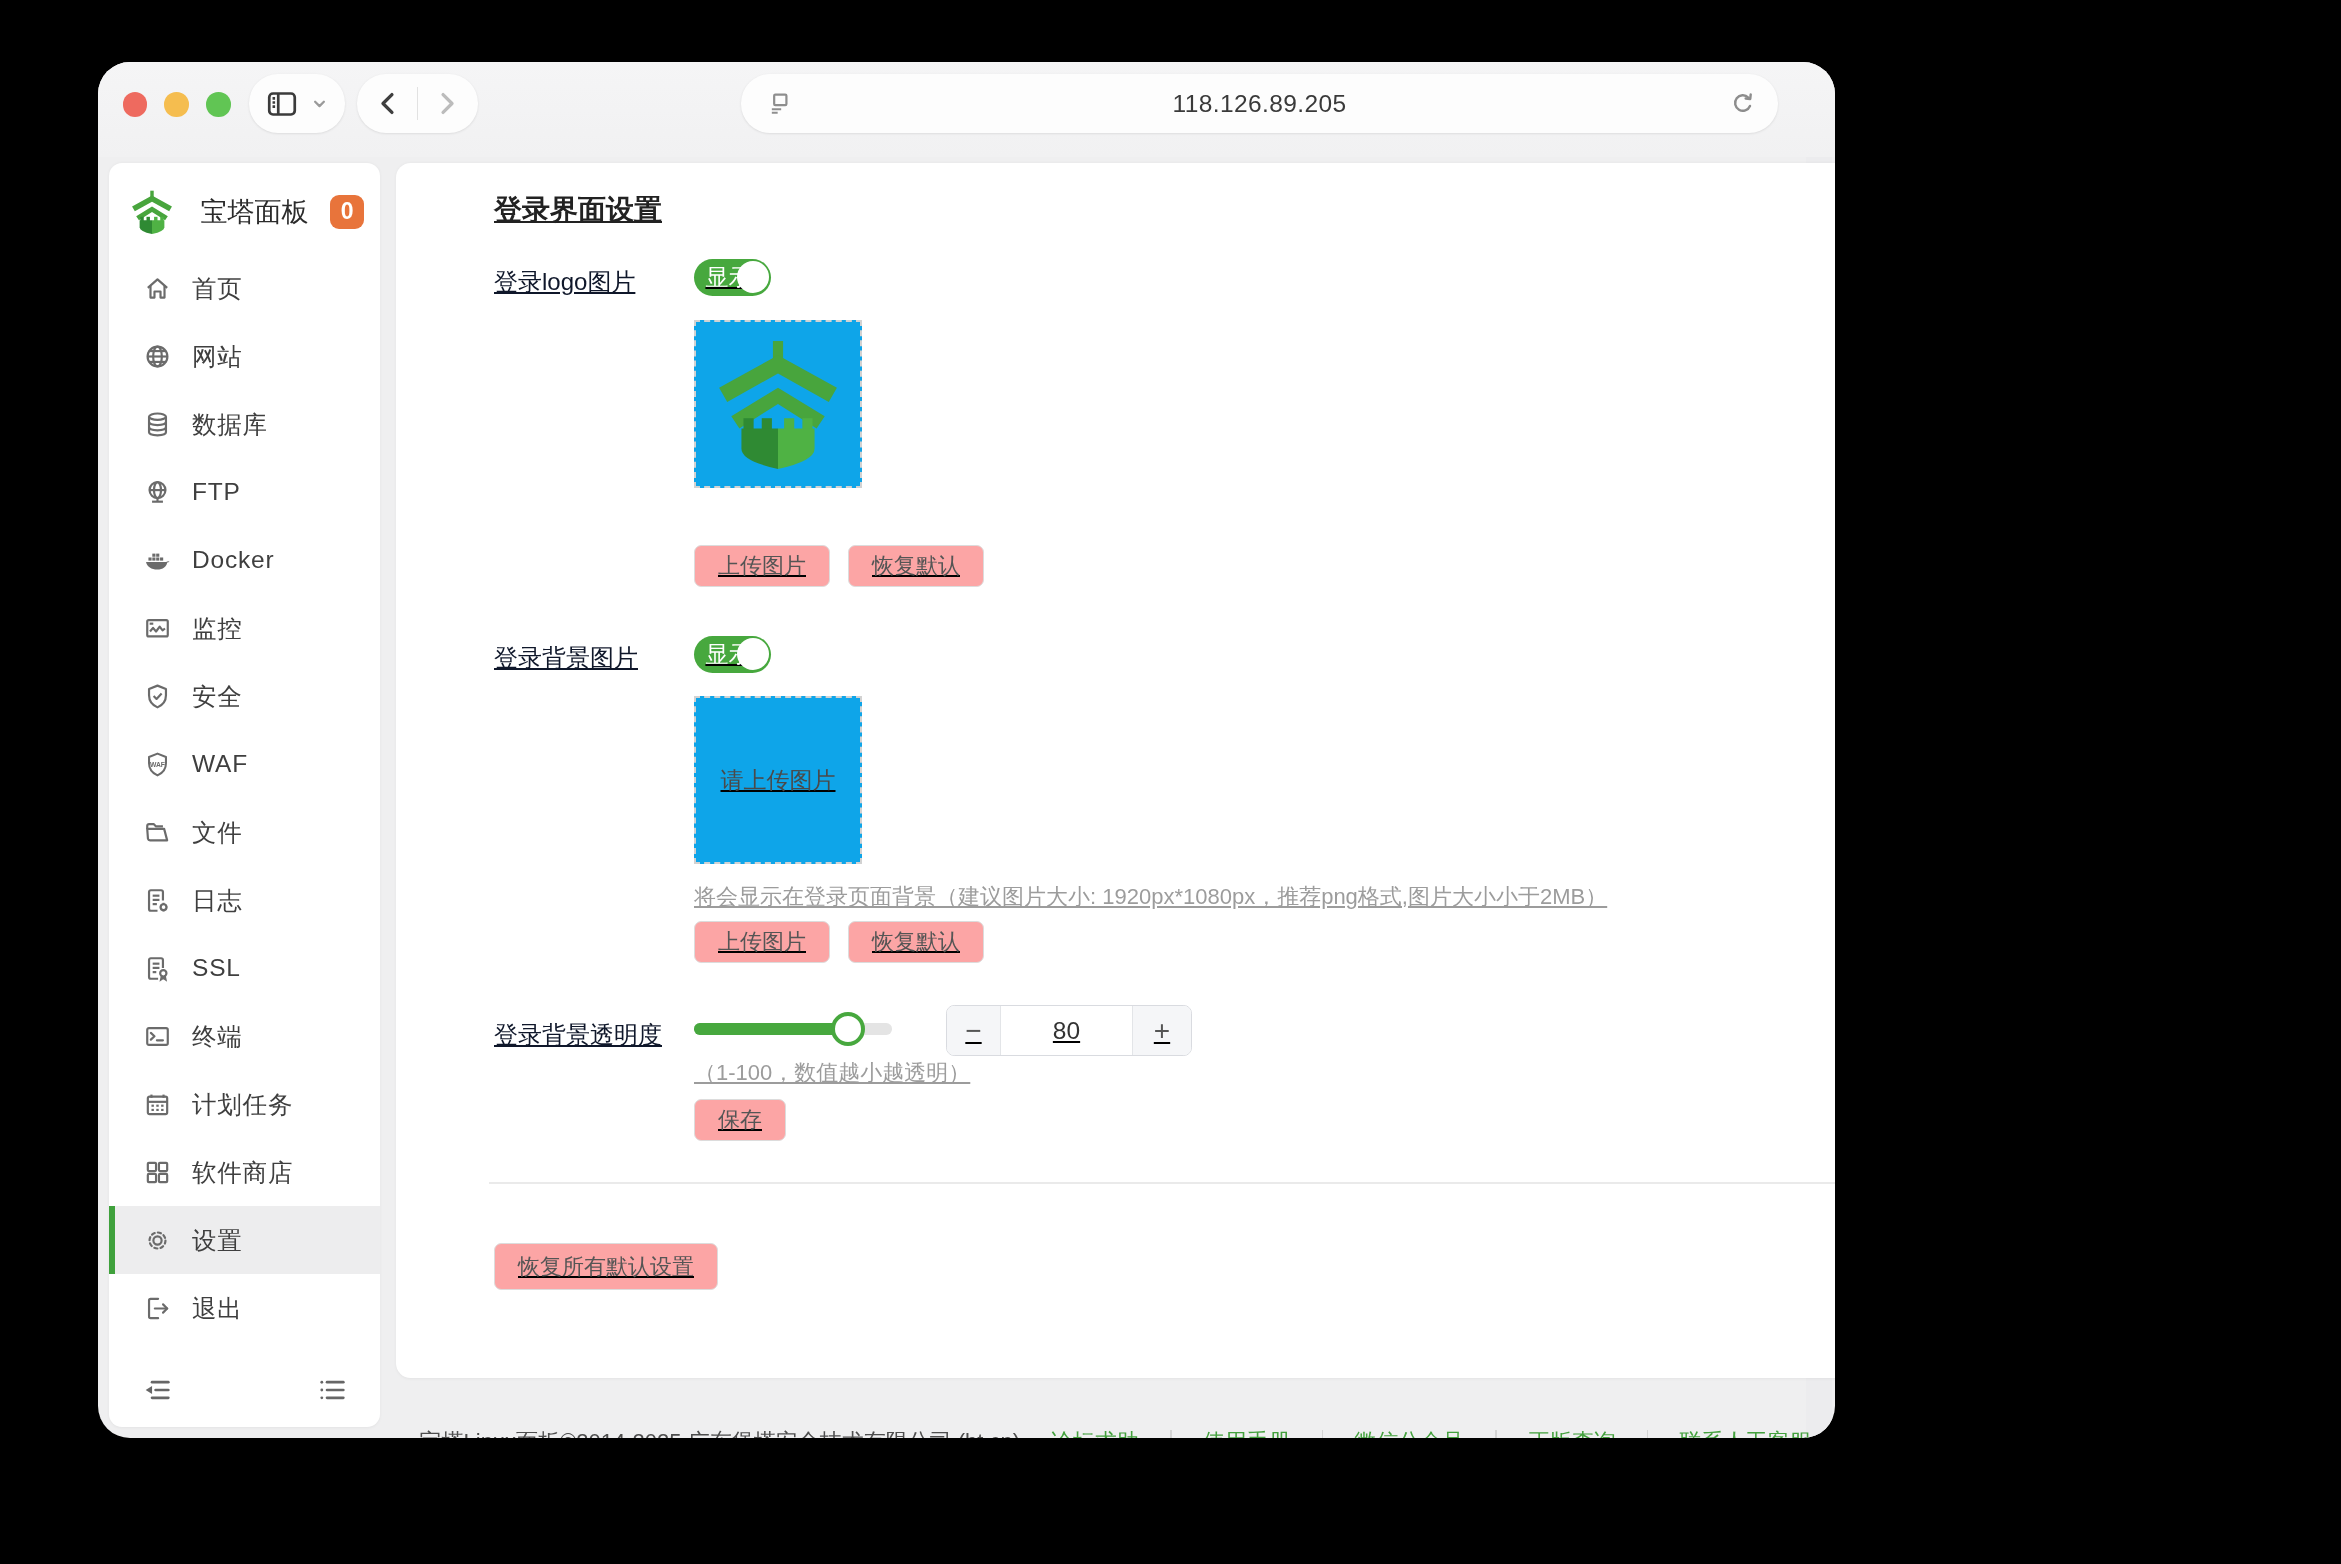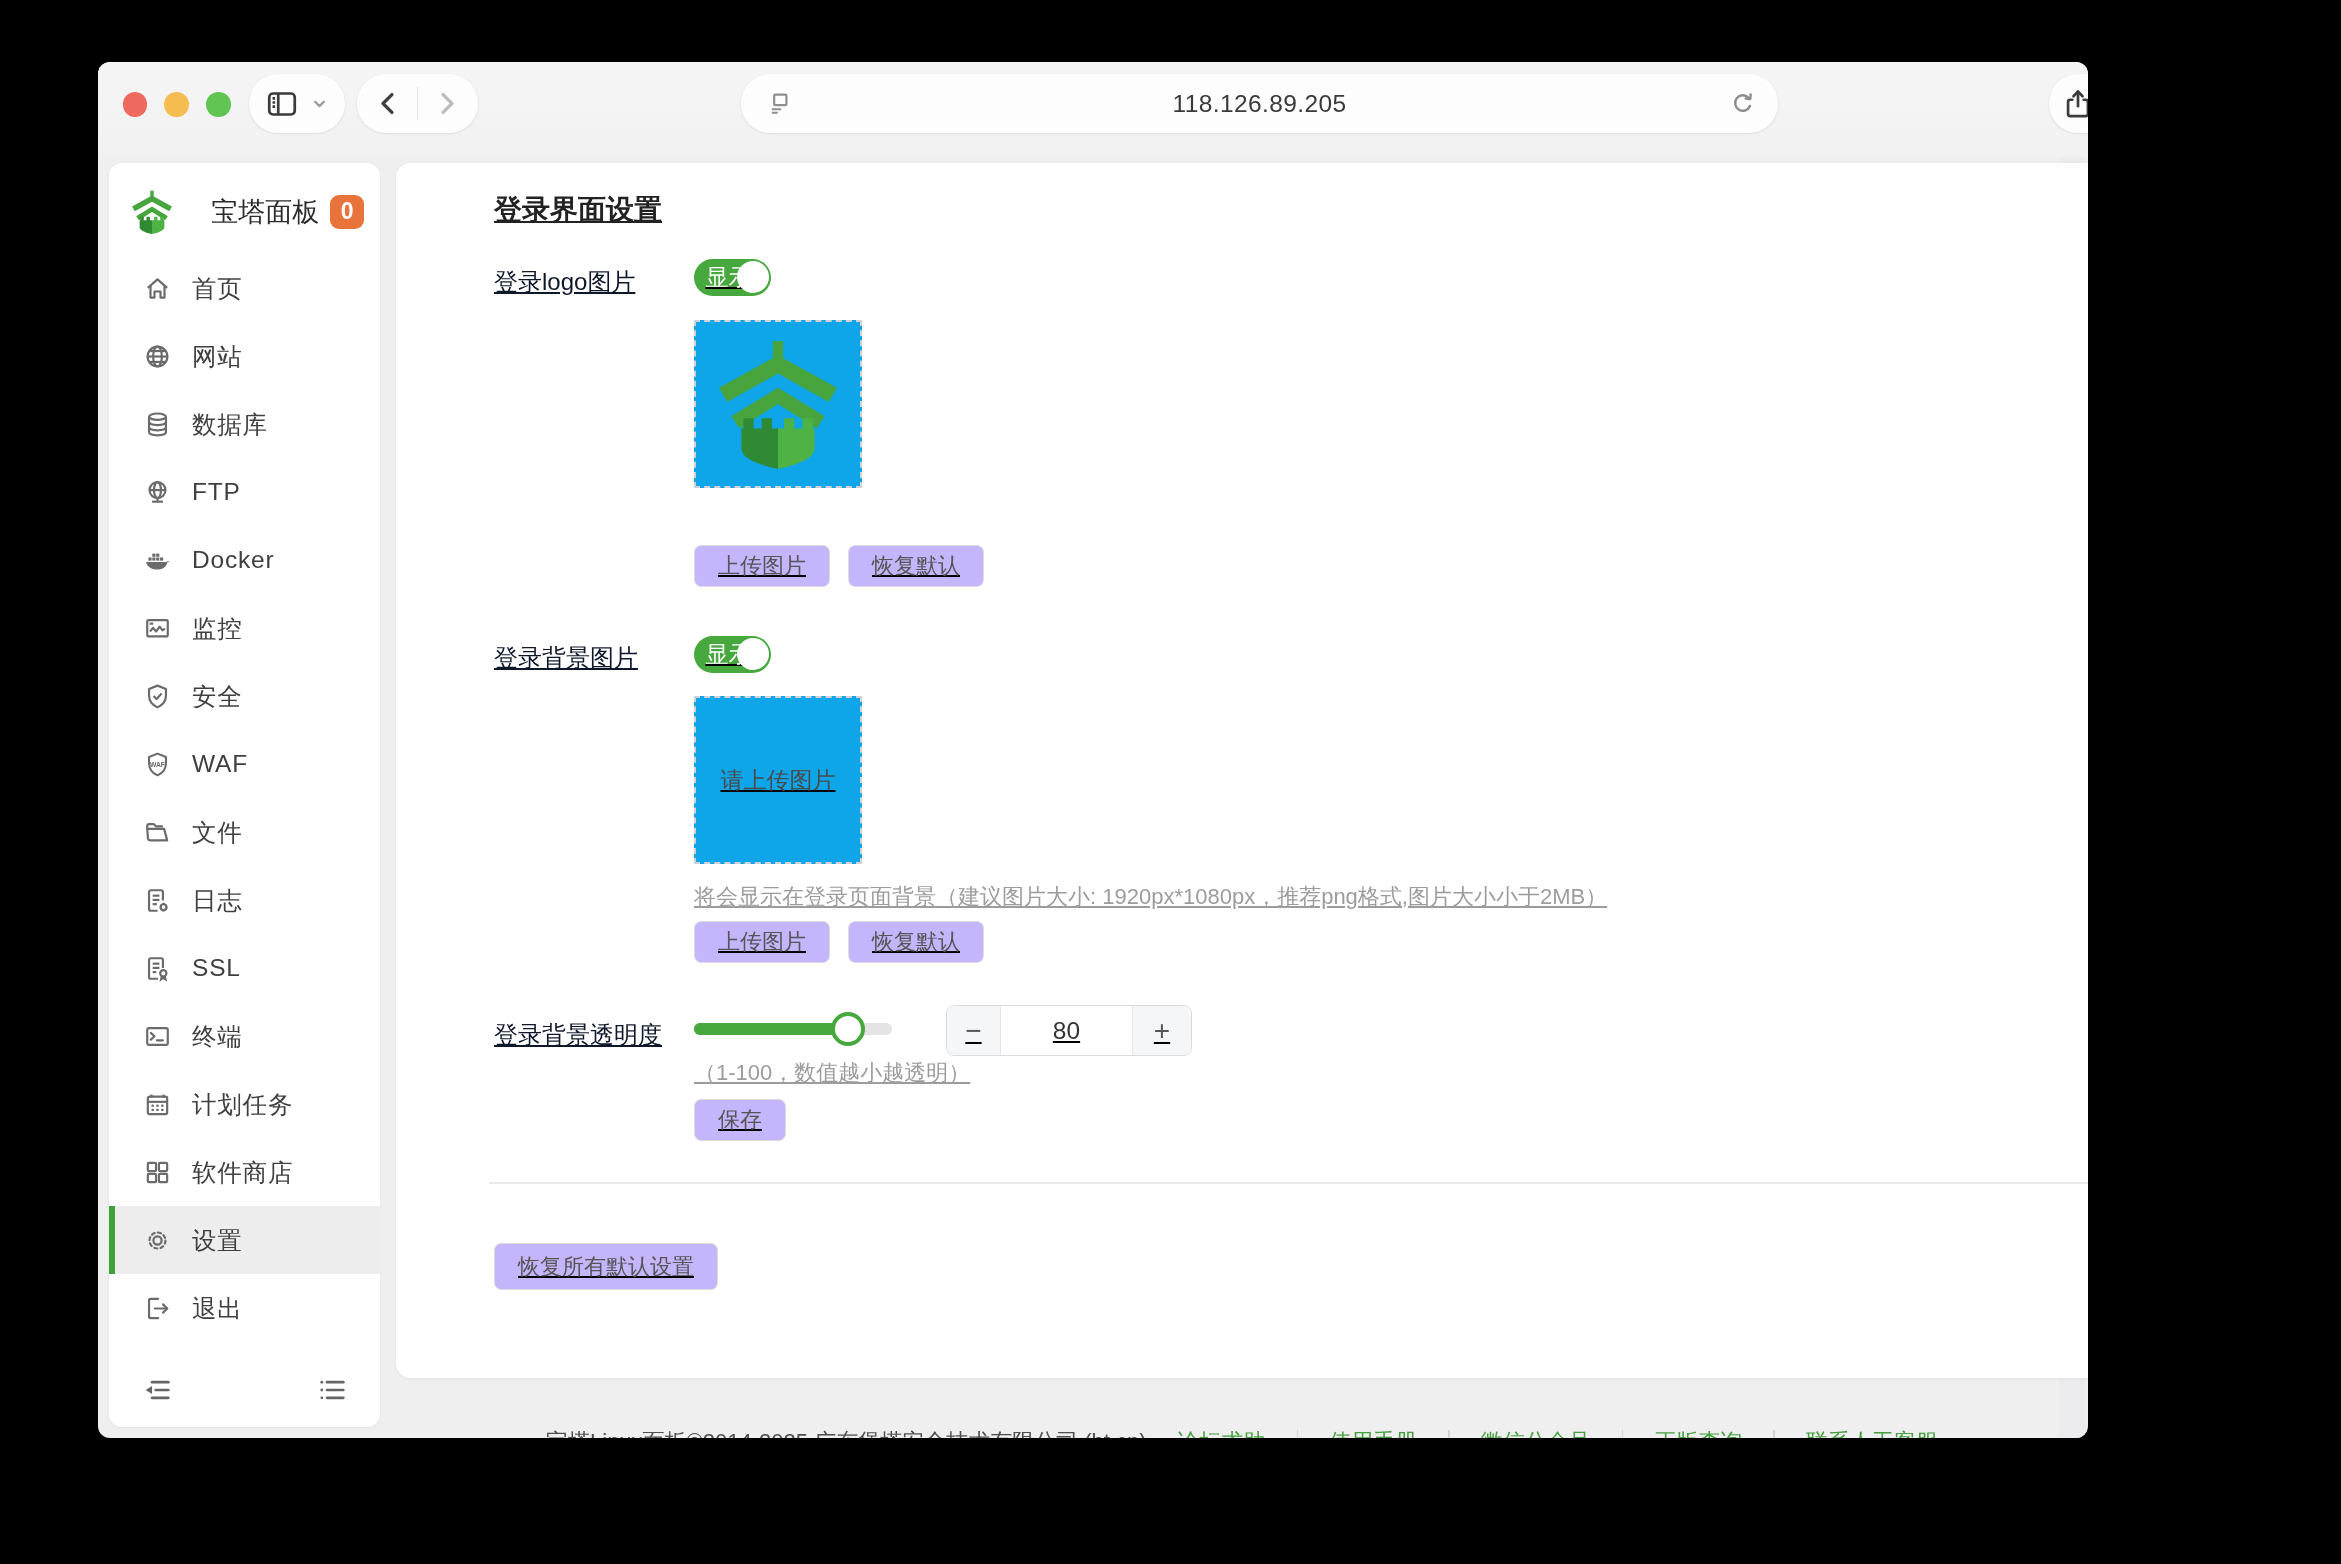--- a/index.html
+++ b/index.html
@@ -1,20 +1,20 @@
 <!DOCTYPE html>
 <html style="font-size:13px"><head>
 <meta charset="utf-8">
 <style>
   * { margin:0; padding:0; box-sizing:border-box; }
   html,body { width:2342px; height:1564px; background:#000; overflow:hidden;
     font-family:"Liberation Sans","DejaVu Sans",sans-serif; }
-  .window { position:absolute; left:98px; top:62px; width:1990px; height:1376px;
-    background:#efeff0; border-radius:12px; overflow:hidden;
-    box-shadow:0 29px 90px rgba(0,0,0,.6);text-align:center; }
+  .window { position:absolute; left:98px; top:62px; width:1737px; height:1376px;
+    background:#efeff0; border-radius:32px; overflow:hidden;
+    box-shadow:0 29px 90px rgba(0,0,0,.6); }
   
   .toolbar { position:absolute; left:0; top:0; right:0; height:95px;
     background:linear-gradient(#f5f5f6,#f1f1f2); }
   .tl { position:absolute; top:30px; width:24.5px; height:24.5px; border-radius:50%; }
   .tl.red { left:24.5px; background:#ee6a5f; }
   .tl.yellow { left:66px; background:#f5bd4f; }
   .tl.green { left:108px; background:#61c554; }
   .pill { position:absolute; top:12.2px; height:59px; background:#fdfdfd; border-radius:29px;
     box-shadow:0 0.8px 2.4px rgba(0,0,0,.10); display:flex; align-items:center; justify-content:center; }
   .pill-sidebar { left:151px; width:96px; gap:8.2px; }
@@ -52,21 +52,21 @@
   .toggle { left:298px; width:77px; height:37px; background:#47a83e; border-radius:19px;
     display:flex; align-items:center; cursor:pointer; }
   .toggle .t-lb { color:#fff; font-size:23px; margin-left:11.4px; }
   .toggle .knob { position:absolute; right:2.4px; top:2.4px; width:32px; height:32px;
     background:#fff; border-radius:50%; }
   .upload-box { left:298px; width:168px; height:168px; border:2.4px dashed #d2d2d2;
     background:#0ea5e9; display:flex; align-items:center; justify-content:center; }
   .upload-box .ph { font-size:23px; color:#4a4a4a; font-weight:500; }
   .hint { left:298px; font-size:22px; color:#9c9c9c; }
   .btnrow { left:298px; display:flex; gap:18px; }
-  .btn { height:42px; padding:7px 23px; background:#c4b5fd; border:1.6px solid #dcdcdc; border-radius:7.3px;
+  .btn { height:42px; padding:7px 23px; background:#fca5a5; border:1.6px solid #dcdcdc; border-radius:7.3px;
     font-size:22px; color:#555; display:flex; align-items:center; cursor:pointer; white-space:nowrap; }
   
   .slider { left:298px; width:198px; height:36px; display:flex; align-items:center; }
   .track { position:relative; width:100%; height:11.4px; background:#e4e4e4; border-radius:5.7px; }
   .fill { position:absolute; left:0; top:0; bottom:0; width:78%; background:#47a83e; border-radius:5.7px; }
   .knob2 { position:absolute; left:78%; top:50%; transform:translate(-50%,-50%);
     width:34px; height:34px; background:#fff; border:4.9px solid #47a83e; border-radius:50%; }
   .stepper { left:550px; width:246px; height:51px; border:1.6px solid #d9dbe0; border-radius:8.2px;
     display:flex; overflow:hidden; background:#fff; }
   .st-btn { width:54px; background:#f5f6f8; display:flex; align-items:center; justify-content:center;

